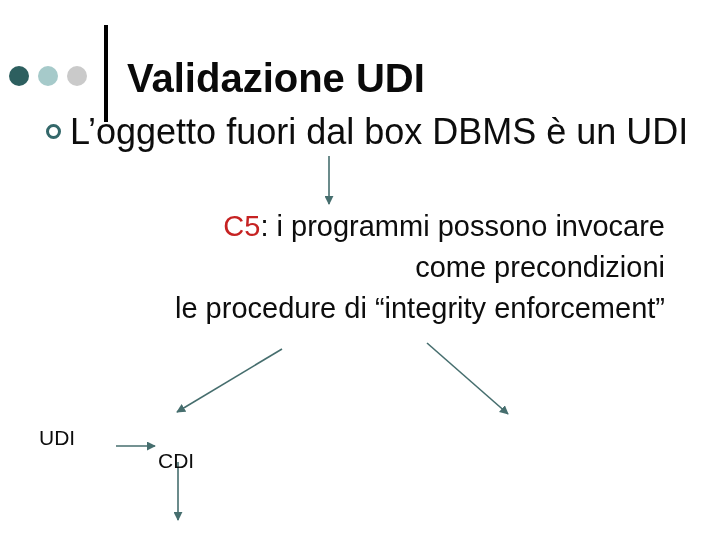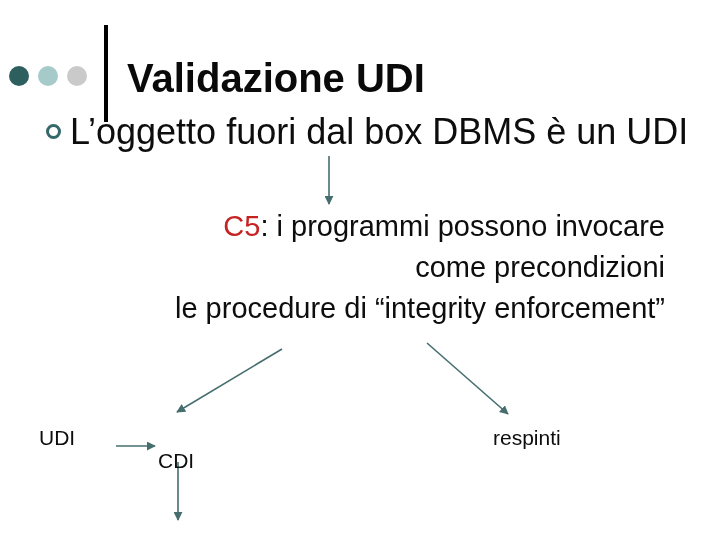--- a/index.html
+++ b/index.html
@@ -128,15 +128,14 @@
     </defs>
     <line x1="329" y1="156" x2="329" y2="204" marker-end="url(#ah)"></line>
     <line x1="282" y1="349" x2="177" y2="412" marker-end="url(#ah)"></line>
     <line x1="427" y1="343" x2="508" y2="414" marker-end="url(#ah)"></line>
     <line x1="116" y1="446" x2="155" y2="446" marker-end="url(#ah)"></line>
     <line x1="178" y1="462" x2="178" y2="520" marker-end="url(#ah)"></line>
   </svg>
 
   <div class="node node-udi">UDI</div>
   <div class="node node-cdi">CDI</div>
-  <div class="node node-respinti">respinti</div>
 
 </div>
 
 </body></html>

